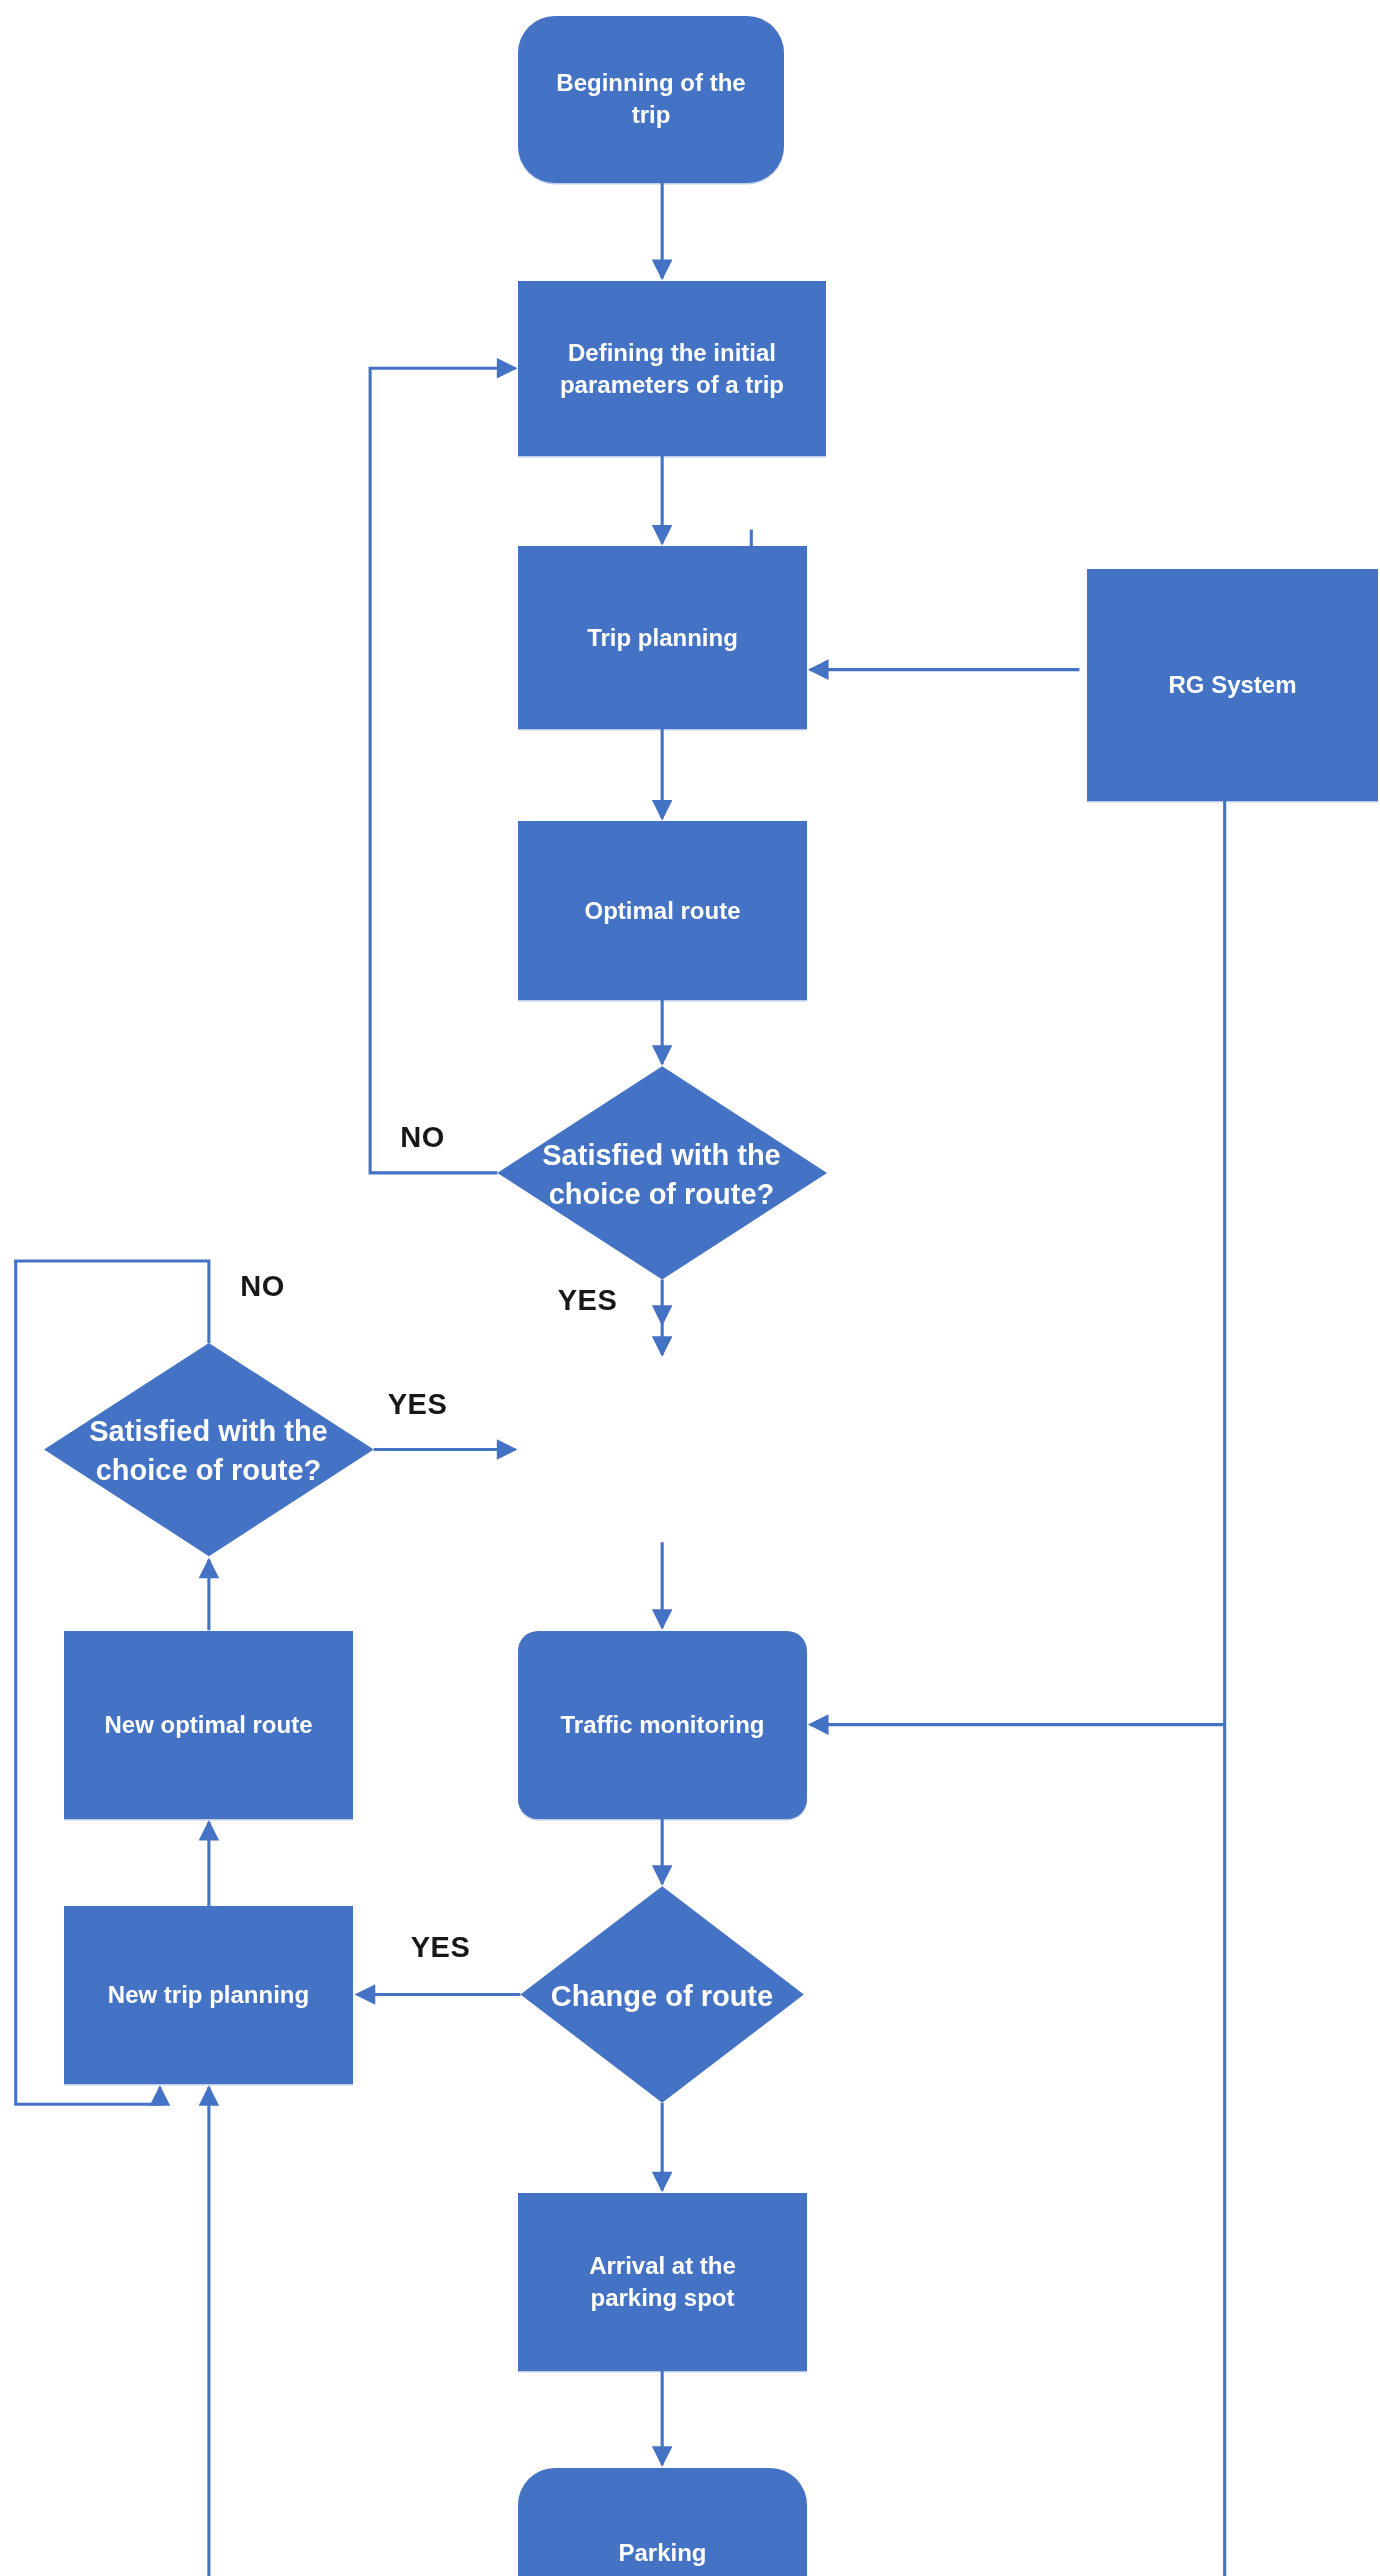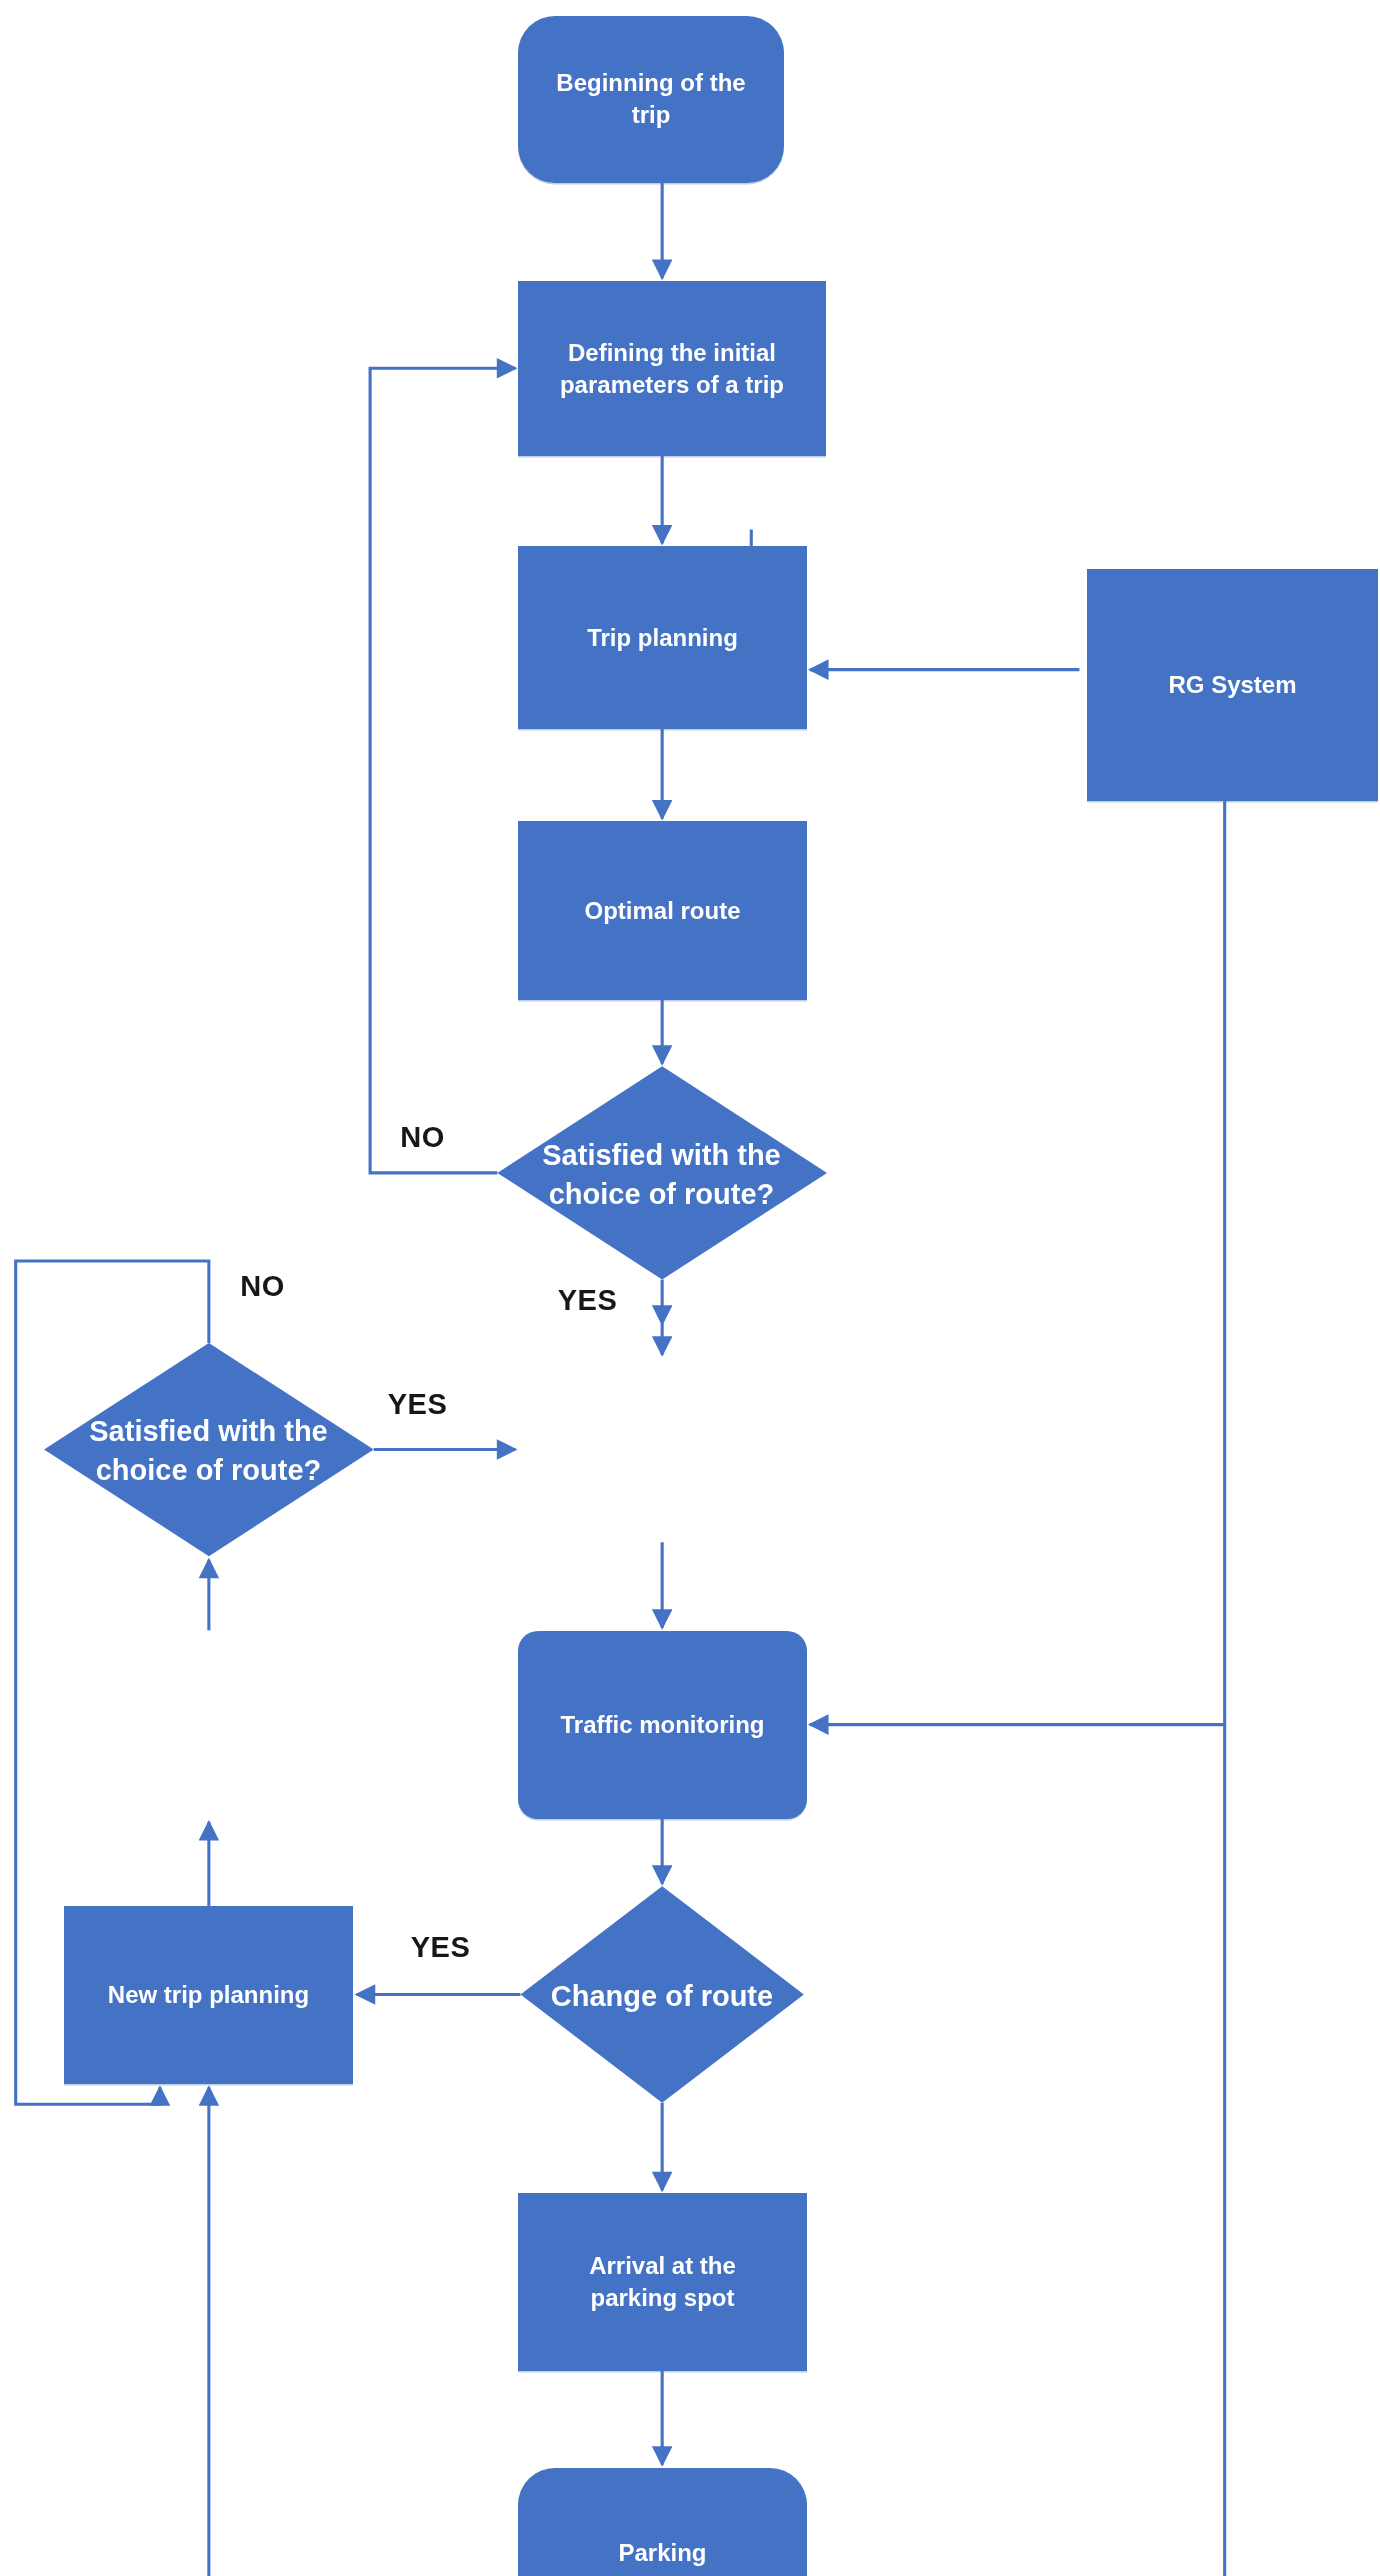--- a/index.html
+++ b/index.html
@@ -112,20 +112,21 @@
 
   <div class="node" style="left:518px; top:281px;  width:308px; height:175px;">Defining the initial parameters of a trip</div>
 
   <div class="node" style="left:518px; top:546px; width:289px; height:183px;">Trip planning</div>
 
   <div class="node" style="left:1079px; top:569px; width:291px; height:232px;margin-left:8px;">RG System</div>
 
   <div class="node" style="left:518px; top:821px; width:289px; height:179px;">Optimal route</div>
 
 
+  <div class="node" style="left:64px;  top:1631px; width:289px; height:188px;">New optimal route</div>
 
   <div class="node" style="left:518px; top:1631px; width:289px; height:188px;border-radius:20px;">Traffic monitoring</div>
 
   <div class="node" style="left:64px;  top:1906px; width:289px; height:178px;">New trip planning</div>
 
   <div class="node" style="left:518px; top:2193px; width:289px; height:178px;">Arrival at the parking spot</div>
 
   <div class="node terminator" style="left:518px; top:2468px; width:289px; height:170px;">Parking</div>
 
   <div class="diamond-label" style="left:538px; top:1108px; width:247px; height:134px;">Satisfied with the choice of route?</div>

